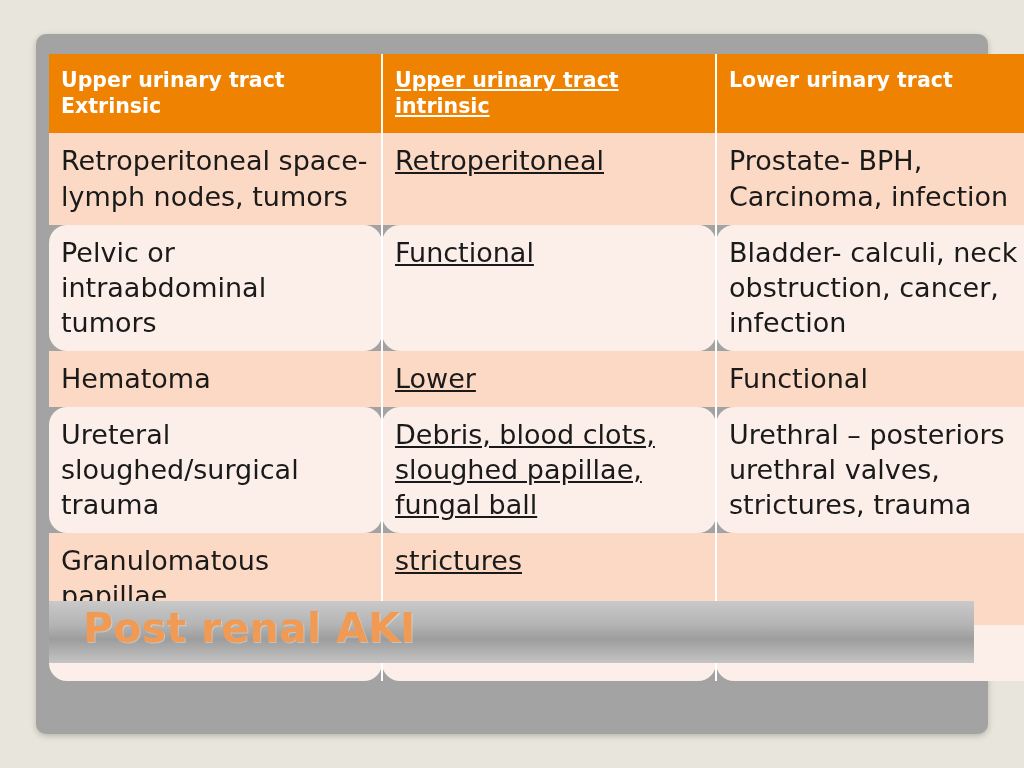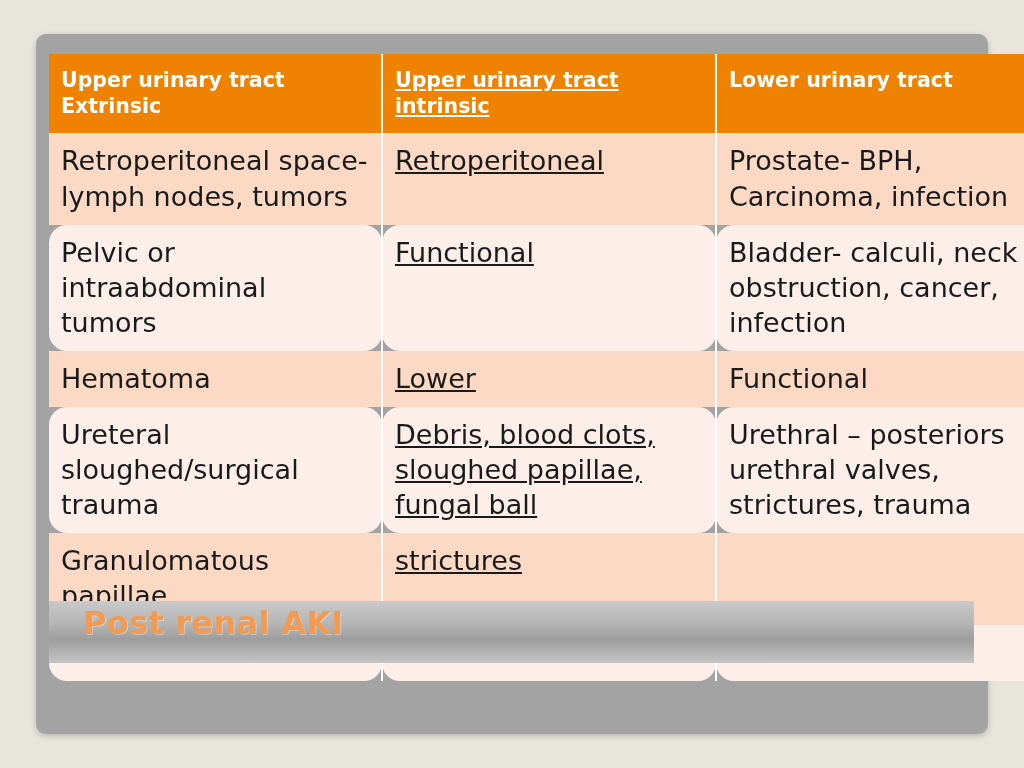--- a/index.html
+++ b/index.html
@@ -67,21 +67,21 @@
     left: 13px;
     top: 567px;
     width: 925px;
     height: 62px;
     background: linear-gradient(to bottom, #c9c9c9 0%, #b4b4b4 38%, #9d9d9d 62%, #c4c4c4 100%);
   }
   .slide-title {
     position: absolute;
     left: 34px;
     top: 3px;
-    font-size: 32px;
+    font-size: 41px;
     font-weight: bold;
     color: #f19a53;
     text-shadow: 1px 1px 0 rgba(255,255,255,0.35);
     letter-spacing: 0.3px;
     white-space: nowrap;
   }
 </style>
 </head>
 <body>
 

